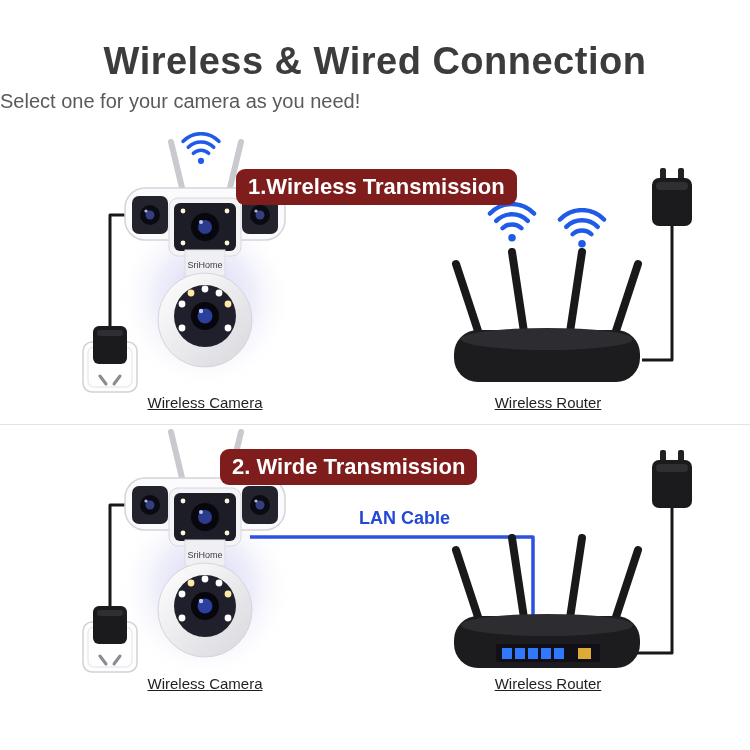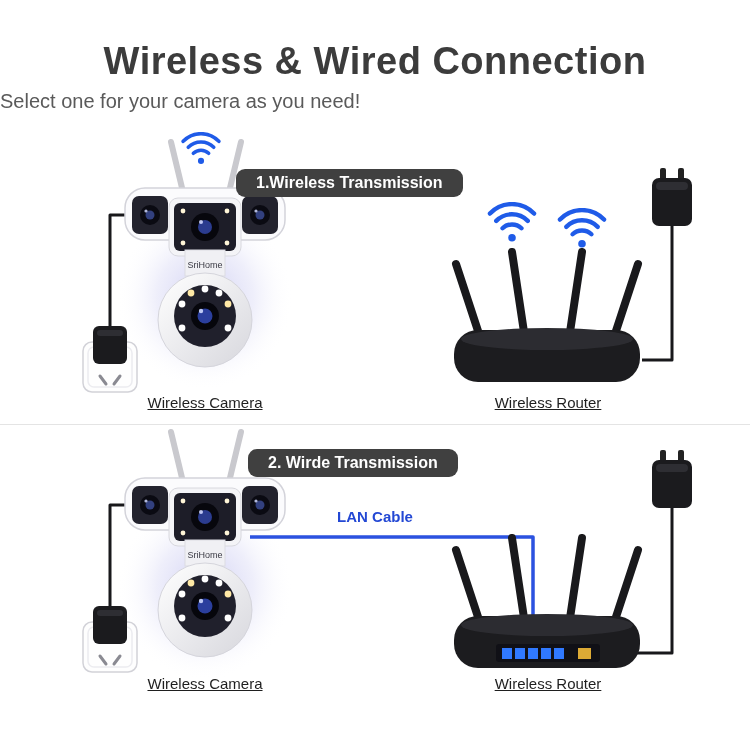--- a/index.html
+++ b/index.html
@@ -3,31 +3,31 @@
 <meta charset="utf-8">
 <style>
   * { margin:0; padding:0; box-sizing:border-box; }
   html,body { background:#ffffff; font-family:"Liberation Sans", sans-serif; }
   .canvas { position:relative; width:750px; height:750px; background:#ffffff; overflow:hidden; margin:0 auto; }
   .scene { position:absolute; left:0; top:0; width:750px; height:750px; z-index:1; }
   .page-title { position:absolute; top:40px; left:0; width:750px; text-align:center;
     font-size:38px; font-weight:800; color:#3c3c3c; letter-spacing:0.5px; z-index:2; }
   .page-subtitle { position:absolute; top:90px; left:0; width:750px; text-align:left;
     font-size:20px; color:#5a5a5a; z-index:2; }
-  .badge { position:absolute; background:#404040; color:#ffffff; font-size:16px; font-weight:700;
-    padding:5px 20px; border-radius:9px; z-index:3; white-space:nowrap; }
+  .badge { position:absolute; background:#7f1d1d; color:#ffffff; font-size:22px; font-weight:700;
+    padding:5px 12px; border-radius:9px; z-index:3; white-space:nowrap; }
   .badge-1 { left:236px; top:169px; }
-  .badge-2 { left:248px; top:449px; }
+  .badge-2 { left:220px; top:449px; }
   .dev-label { position:absolute; width:180px; text-align:center; font-size:15px; color:#1f1f1f; z-index:2;text-decoration:underline; }
   .cam-label-1 { left:115px; top:394px; }
   .rtr-label-1 { left:458px; top:394px; }
   .cam-label-2 { left:115px; top:675px; }
   .rtr-label-2 { left:458px; top:675px; }
-  .lan-label { position:absolute; left:300px; top:508px; width:150px; text-align:center;
-    font-size:15px; font-weight:700; color:#2348d4; z-index:2; }
+  .lan-label { position:absolute; left:300px; top:508px; width:150px; text-align:right;
+    font-size:18px; font-weight:700; color:#2348d4; z-index:2; }
   .divider { position:absolute; left:0; top:424px; width:750px; height:1px; background:#e4e4e4; z-index:1; }
   .wifi-blue { color:#1f5be8; }
 </style>
 </head>
 <body>
 
 <div class="canvas">
 
   <h1 class="page-title">Wireless &amp; Wired Connection</h1>
   <p class="page-subtitle">Select one for your camera as you need!</p>

